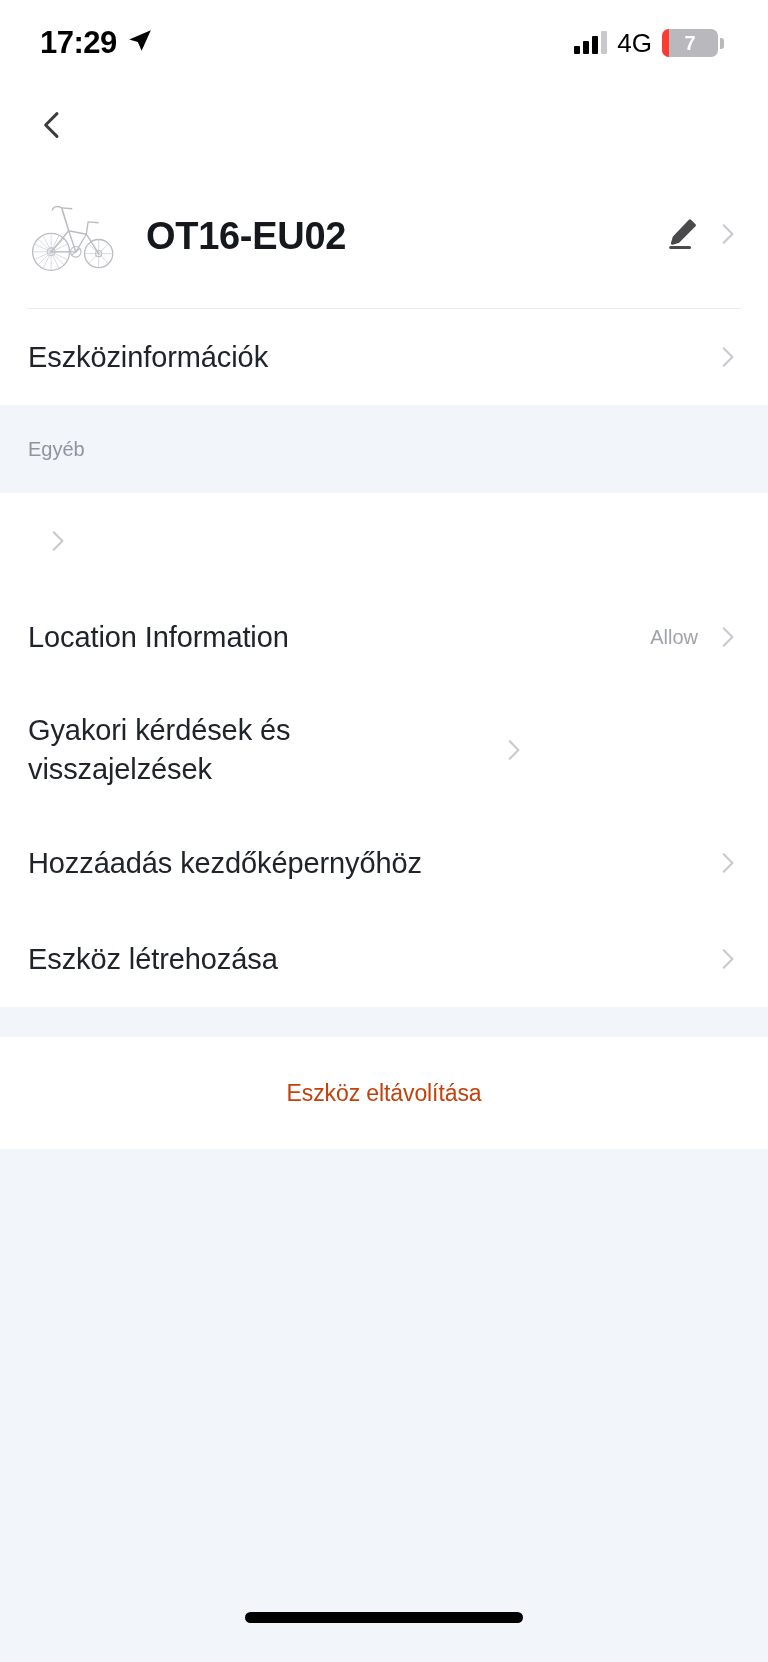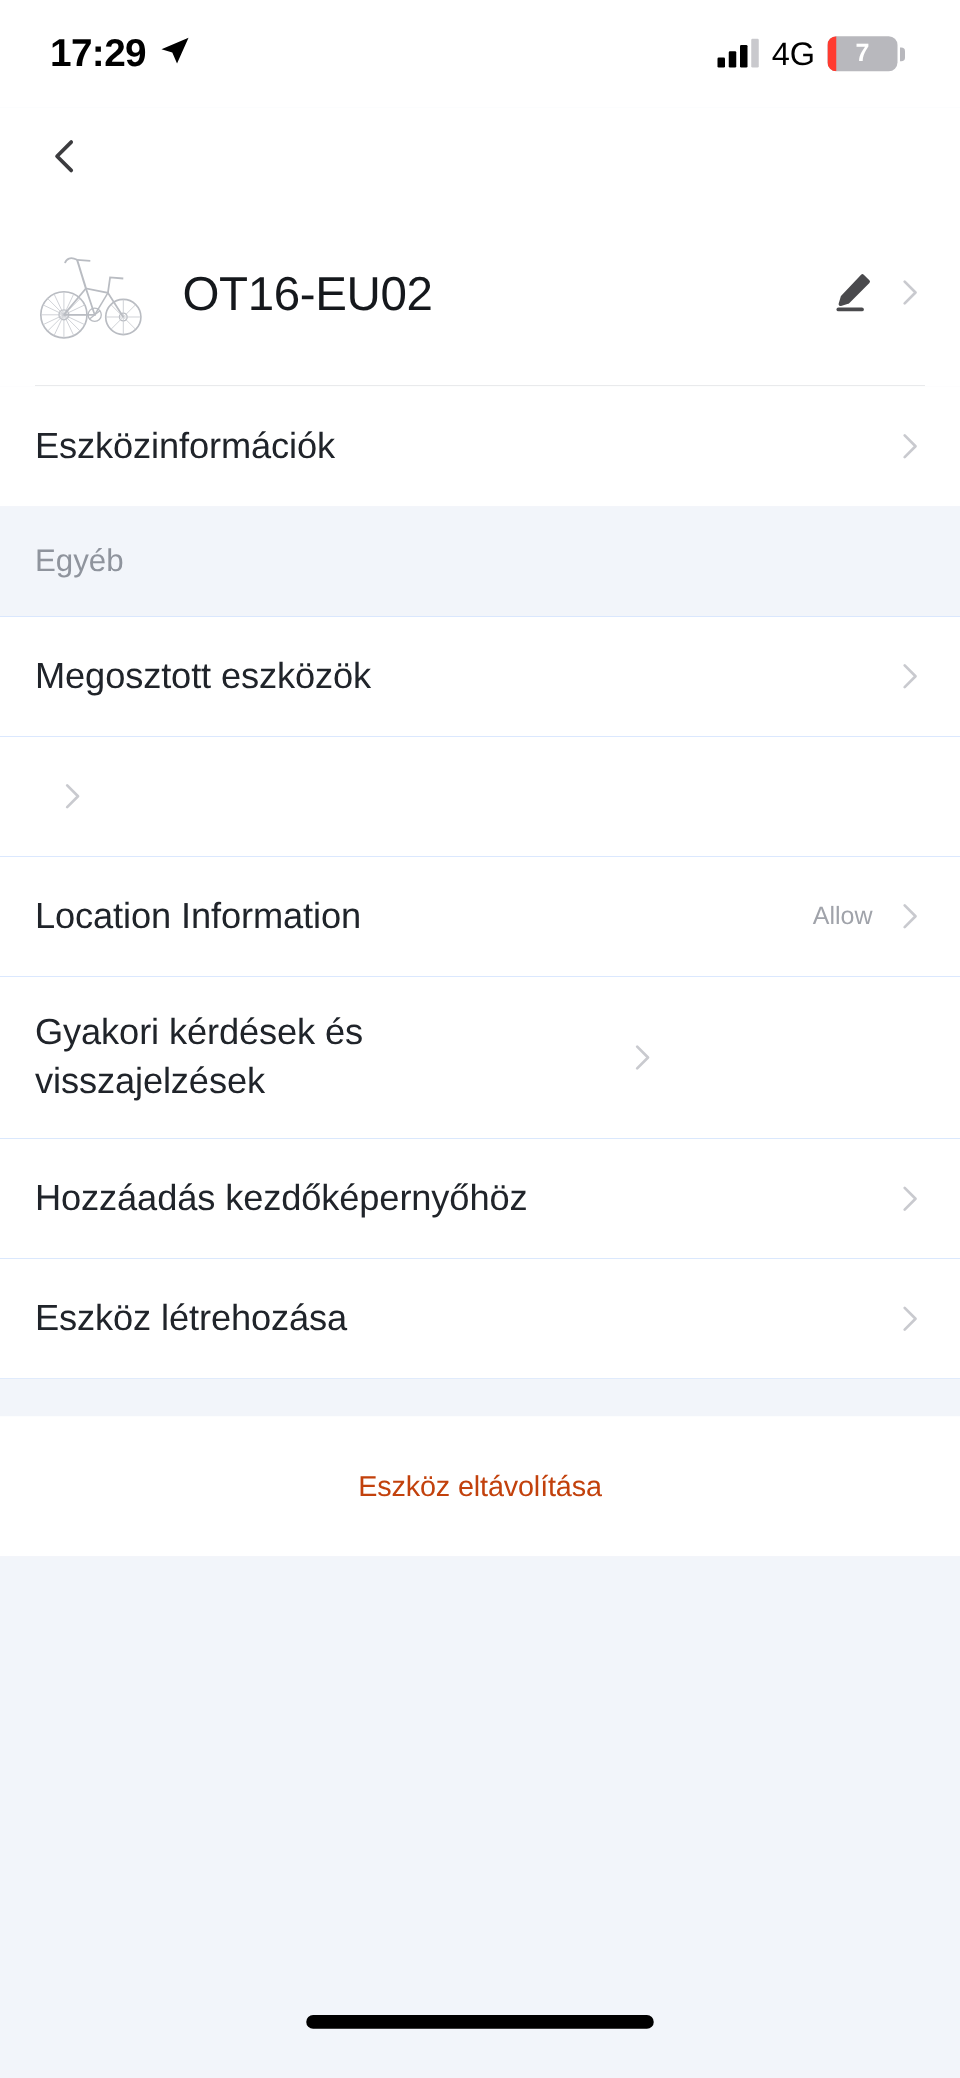--- a/index.html
+++ b/index.html
@@ -42,43 +42,43 @@
   .navbar { height:82px; background:#fff; display:flex; align-items:center; padding-left:22px; }
   .back-btn { width:60px; height:60px; display:flex; align-items:center; justify-content:center; }
 
   
   .device-header {
     background:#fff; display:flex; align-items:center;
     padding:22px 28px 26px 28px; gap:26px;
   }
   .device-thumb { width:92px; height:92px; flex:0 0 92px; display:flex; align-items:center; justify-content:center; }
   .device-name {
-    flex:1 1 auto; font-size:38px; font-weight:400; color:#15181c; letter-spacing:-0.3px;
+    flex:1 1 auto; font-size:38px; font-weight:700; color:#15181c; letter-spacing:-0.3px;
   }
   .header-actions { display:flex; align-items:center; gap:14px; }
 
   .divider-wrap { background:#fff; }
   .divider { height:1px; background:#e9eaec; margin:0 28px; }
 
   
-  .list-block { background:#3b82f6; }
+  .list-block { background:#eab308; }
   .row {
     display:flex; align-items:center; min-height:96px;
     padding:0 28px; background:#fff; gap:16px;
   }
   .row-tall { min-height:130px; }
   .row-label { flex:1 1 auto; font-size:29px; color:#20242a; line-height:1.33; letter-spacing:-0.1px; }
   .row-value { font-size:20px; color:#a0a3aa; white-space:nowrap; }
   .chev { flex:0 0 auto; display:flex; align-items:center; }
 
   
   .section-band {
     background:#f2f5fa; height:88px; display:flex; align-items:center; padding:0 28px;
   }
-  .section-title { font-size:25px; color:#8f949d; letter-spacing:0px; }
+  .section-title { font-size:20px; color:#8f949d; letter-spacing:0px; }
 
   .gap-band { background:#f2f5fa; height:30px; }
 
   
   .remove-block { background:#fff; height:112px; display:flex; align-items:center; justify-content:center; }
   .remove-label { font-size:23px; color:#c2410c; letter-spacing:-0.1px; }
 
   .filler { background:#f2f5fa; flex:1 1 auto; }
 
   
@@ -195,29 +195,20 @@
       </span>
     </div>
   </div>
 
   <div class="section-band">
     <span class="section-title">Egyéb</span>
   </div>
 
   <div class="list-block">
 
-    <div class="row">
-      <span class="row-label">Megosztott eszközök</span>
-      <span class="row-value"></span>
-      <span class="chev">
-        <svg width="26" height="26" viewBox="0 0 24 24" fill="none" stroke="#c9cacf" stroke-width="2" stroke-linecap="round" stroke-linejoin="round">
-              <polyline points="9,4 17,12 9,20"></polyline>
-            </svg>
-      </span>
-    </div>
 
     <div class="row">
       <span class="row-value"></span>
       <span class="chev">
         <svg width="26" height="26" viewBox="0 0 24 24" fill="none" stroke="#c9cacf" stroke-width="2" stroke-linecap="round" stroke-linejoin="round">
               <polyline points="9,4 17,12 9,20"></polyline>
             </svg>
       </span>
     </div>
 

